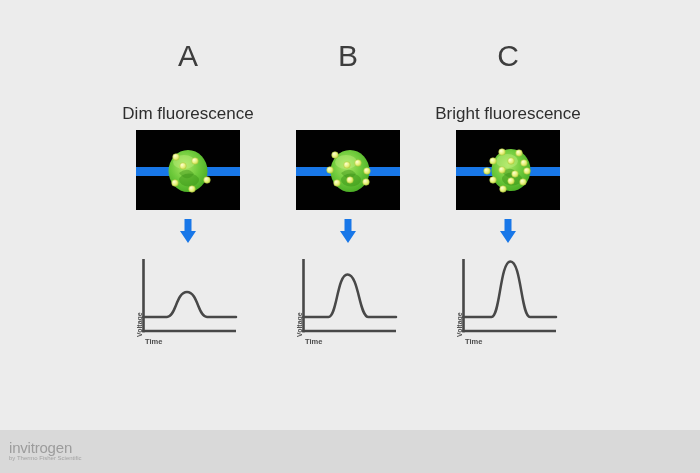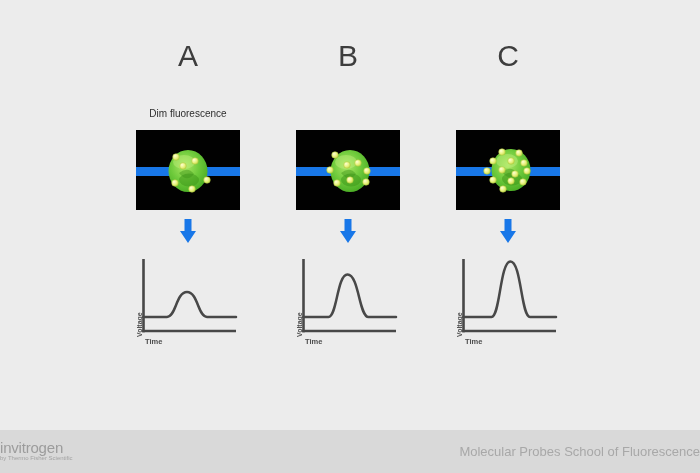--- a/index.html
+++ b/index.html
@@ -7,35 +7,35 @@
     position:relative;width:700px;height:473px;background:#ececec;
     overflow:hidden;font-family:"Liberation Sans",sans-serif;
   }
   .panel{position:absolute;top:0;width:104px;height:430px;}
   .panel-letter{
     position:absolute;top:41px;left:50%;transform:translateX(-50%);
     font-size:30px;line-height:30px;color:#3d3d3d;
   }
   .panel-sublabel{
     position:absolute;top:106px;left:50%;transform:translateX(-50%);
-    font-size:10px;line-height:16px;color:#2e2e2e;white-space:nowrap;
+    font-size:17px;line-height:16px;color:#2e2e2e;white-space:nowrap;
   }
   .cellbox{
     position:absolute;top:130px;left:0;width:104px;height:80px;background:#010101;
   }
   .cellbox svg{display:block;}
   .down-arrow{
     position:absolute;top:219px;left:0;width:104px;height:25px;
     display:flex;justify-content:center;align-items:flex-start;
   }
   .graph{position:absolute;top:258px;left:0;width:106px;height:96px;font-weight:bold;}
   .footer{
     position:absolute;left:0;top:430px;width:700px;height:43px;background:#d9d9d9;
     display:flex;align-items:center;justify-content:space-between;
-    box-sizing:border-box;padding:0 0;
+    box-sizing:border-box;padding:0 9px;
   }
   .brand{display:flex;flex-direction:column;}
   .brand-name{
     font-size:15px;line-height:13px;color:#9c9c9c;letter-spacing:-0.2px;font-weight:400;
   }
   .brand-sub{font-size:6px;line-height:7px;color:#a3a3a3;margin-top:1px;}
   .footer-title{font-size:13px;color:#a8a8a8;}
 </style>
 </head>
 <body>
@@ -126,20 +126,21 @@
       <path d="M 7.5 1 V 74.3" stroke="#484848" stroke-width="2.6" fill="none"></path>
       <path d="M 6.2 73 H 100" stroke="#484848" stroke-width="2.6" fill="none"></path>
       <path d="M 7.5 59 H 32.5 C 41.05 59 41.05 16.5 51.5 16.5 C 63.05 16.5 63.05 59 72.5 59 H 100" stroke="#484848" stroke-width="2.5" fill="none" stroke-linecap="round" stroke-linejoin="round"></path>
       <text x="-79" y="5.5" transform="rotate(-90)" font-size="7" fill="#4c4c4c" font-family="Liberation Sans, sans-serif">Voltage</text>
       <text x="9" y="86" font-size="7.5" fill="#4c4c4c" font-family="Liberation Sans, sans-serif">Time</text>
     </svg></div>
   </section>
 
   <section class="panel" style="left:456px">
     <div class="panel-letter">C</div>
+    <div class="panel-sublabel">Bright fluorescence</div>
     <div class="cellbox">
       <span><svg viewBox="0 0 104 80" width="104" height="80">
       <defs>
         <radialGradient id="cellg2" cx="42%" cy="38%" r="68%">
           <stop offset="0%" stop-color="#ace764"></stop>
           <stop offset="55%" stop-color="#6cc93a"></stop>
           <stop offset="100%" stop-color="#46a922"></stop>
         </radialGradient>
         <radialGradient id="dotg2" cx="35%" cy="32%" r="75%">
           <stop offset="0%" stop-color="#fdffd2"></stop>
@@ -179,16 +180,15 @@
       <text x="-79" y="5.5" transform="rotate(-90)" font-size="7" fill="#4c4c4c" font-family="Liberation Sans, sans-serif">Voltage</text>
       <text x="9" y="86" font-size="7.5" fill="#4c4c4c" font-family="Liberation Sans, sans-serif">Time</text>
     </svg></div>
   </section>
 
   <footer class="footer">
     <div class="brand">
       <div class="brand-name">invitrogen</div>
       <div class="brand-sub">by Thermo Fisher Scientific</div>
     </div>
-    <div class="footer-title">Molecular Probes School of Fluorescence</div>
   </footer>
 
 </div>
 
 </body></html>

